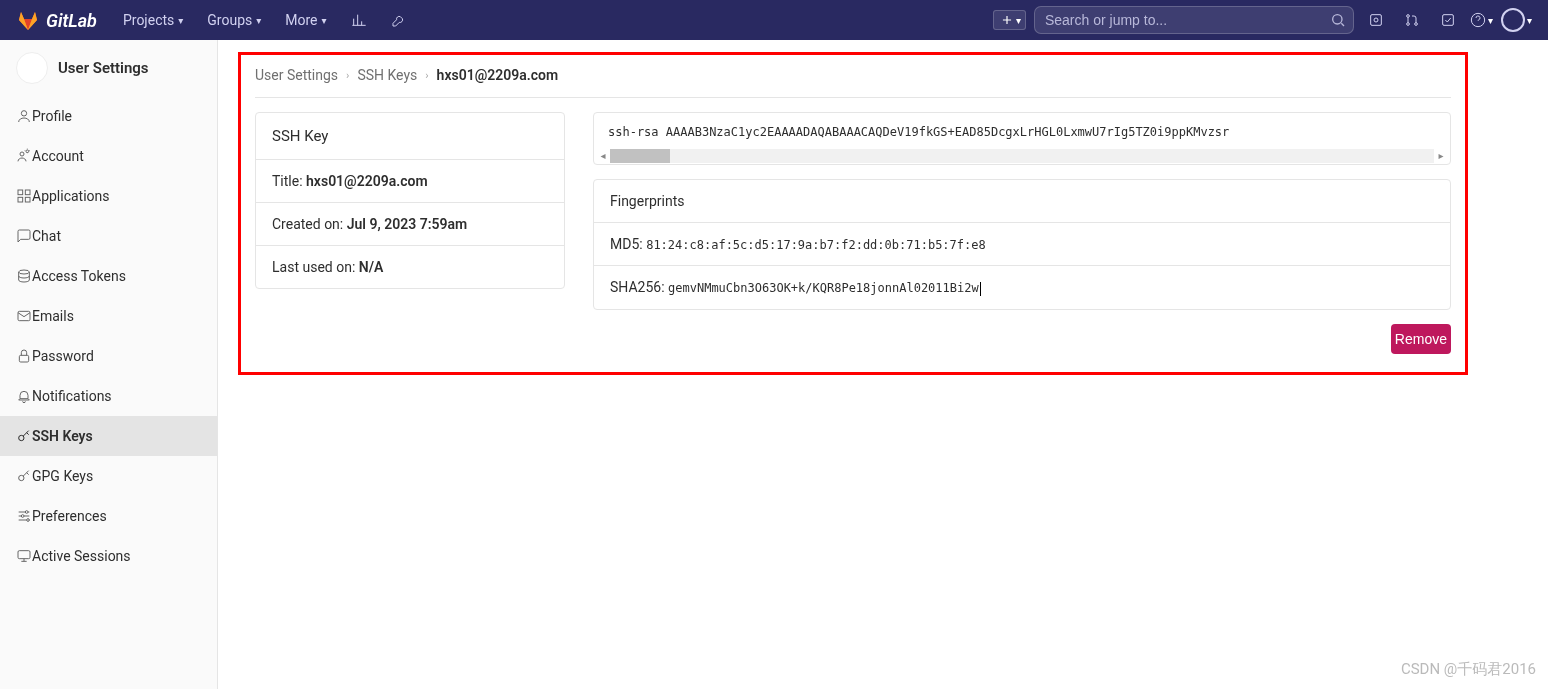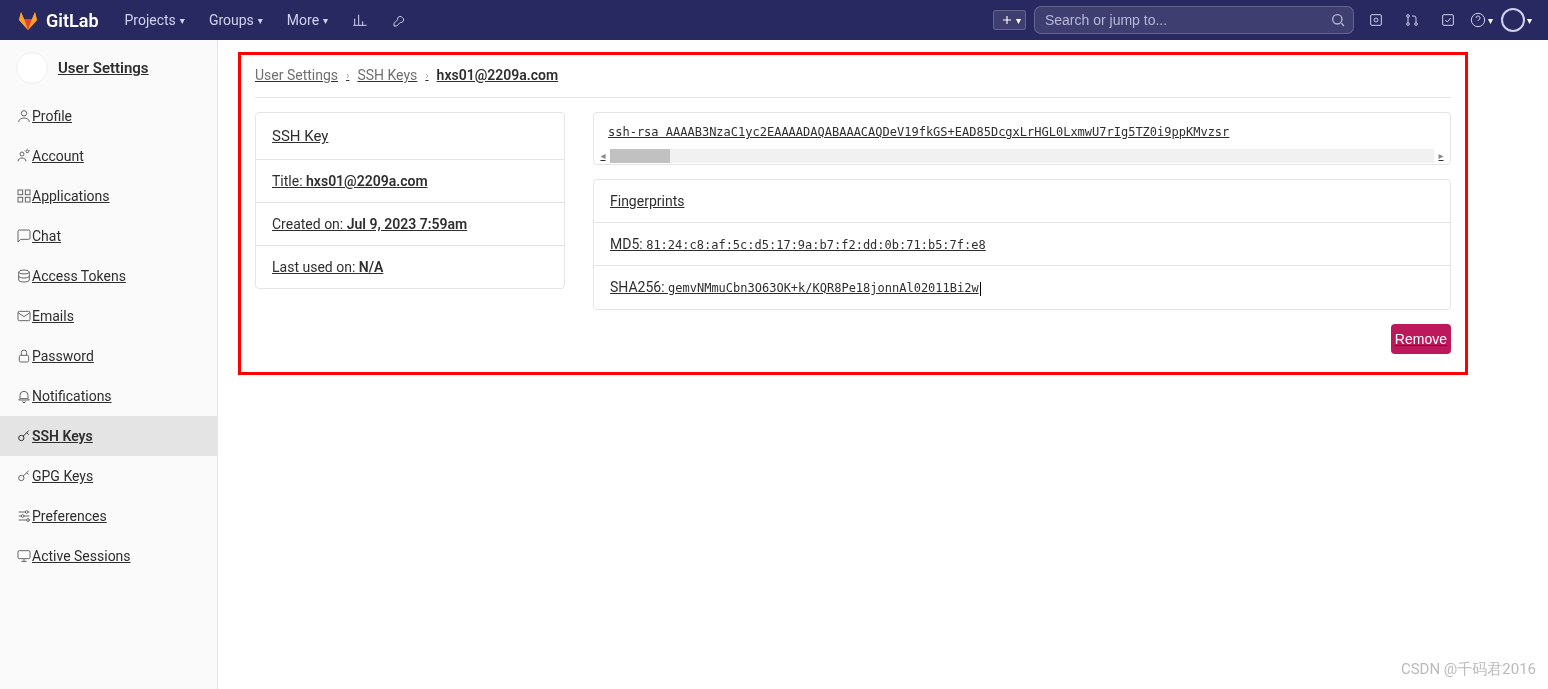--- a/index.html
+++ b/index.html
@@ -1,39 +1,39 @@
 <!DOCTYPE html>
 <html><head>
 <meta charset="utf-8">
 <style>
 * { box-sizing: border-box; margin: 0; padding: 0; }
 body { font-family: -apple-system, BlinkMacSystemFont, "Segoe UI", Roboto, sans-serif; font-size: 14px; color: #2e2e2e; background: #fff; }
 
 
 .navbar { background: #292961; height: 40px; display: flex; align-items: center; padding: 0 16px; color: #fff; }
-.brand { display: flex; align-items: center; gap: 6px; font-weight: 600; font-size: 18px; }
+.brand { display: flex; align-items: center; gap: 6px; font-weight: 600; font-size: 18px; font-style: italic; }
 .brand svg { width: 24px; height: 24px; }
 .nav-menu { display: flex; align-items: center; gap: 4px; margin-left: 16px; }
 .nav-item { padding: 6px 10px; color: #d1d1f0; font-size: 14px; cursor: pointer; display: flex; align-items: center; gap: 4px; }
 .caret { font-size: 10px; }
 .nav-icon { width: 16px; height: 16px; stroke: #d1d1f0; fill: none; stroke-width: 1.5; }
 .spacer { flex: 1; }
 .nav-right { display: flex; align-items: center; gap: 8px; }
 .plus-btn { display: flex; align-items: center; gap: 2px; background: rgba(255,255,255,0.1); border: 1px solid rgba(255,255,255,0.2); border-radius: 3px; padding: 2px 4px 2px 6px; cursor: pointer; color: #fff; }
 .search-wrap { position: relative; }
 .search { background: rgba(255,255,255,0.1); border: 1px solid rgba(255,255,255,0.2); border-radius: 7px; padding: 5px 30px 5px 10px; width: 320px; color: #fff; font-size: 14px; }
 .search::placeholder { color: #b8b8d9; }
 .search-icon { position: absolute; right: 8px; top: 50%; transform: translateY(-50%); width: 16px; height: 16px; stroke: #b8b8d9; fill: none; }
 .icon-btn { width: 28px; height: 28px; display: flex; align-items: center; justify-content: center; cursor: pointer; }
 .icon-btn svg { width: 16px; height: 16px; stroke: #d1d1f0; fill: none; stroke-width: 1.5; }
 .avatar-nav { width: 24px; height: 24px; border: 2px solid #d1d1f0; border-radius: 50%; }
 .help-wrap { display: flex; align-items: center; gap: 2px; cursor: pointer; }
 
 
-.layout { display: flex; height: calc(100vh - 40px); text-decoration: underline; }
+.layout { display: flex; height: calc(100vh - 40px); }
 .sidebar { width: 218px; border-right: 1px solid #e5e5e5; background: #fafafa; overflow-y: auto; }
 .sb-head { display: flex; align-items: center; gap: 10px; padding: 12px 16px; }
 .sb-avatar { width: 32px; height: 32px; border-radius: 50%; background: #fff; border: 1px solid #eee; }
 .sb-title { font-weight: 600; font-size: 15px; }
 .sb-item { display: flex; align-items: center; gap: 0; padding: 12px 16px; color: #2e2e2e; cursor: pointer; font-size: 14px; }
 .sb-item svg { width: 16px; height: 16px; stroke: #666; fill: none; stroke-width: 1.5; }
 .sb-item.active { background: #e4e4e4; font-weight: 600; }
 .sb-item.active svg { stroke: #2e2e2e; }
 
 .content { flex: 1; padding: 12px 80px 20px 20px; overflow: auto; }

